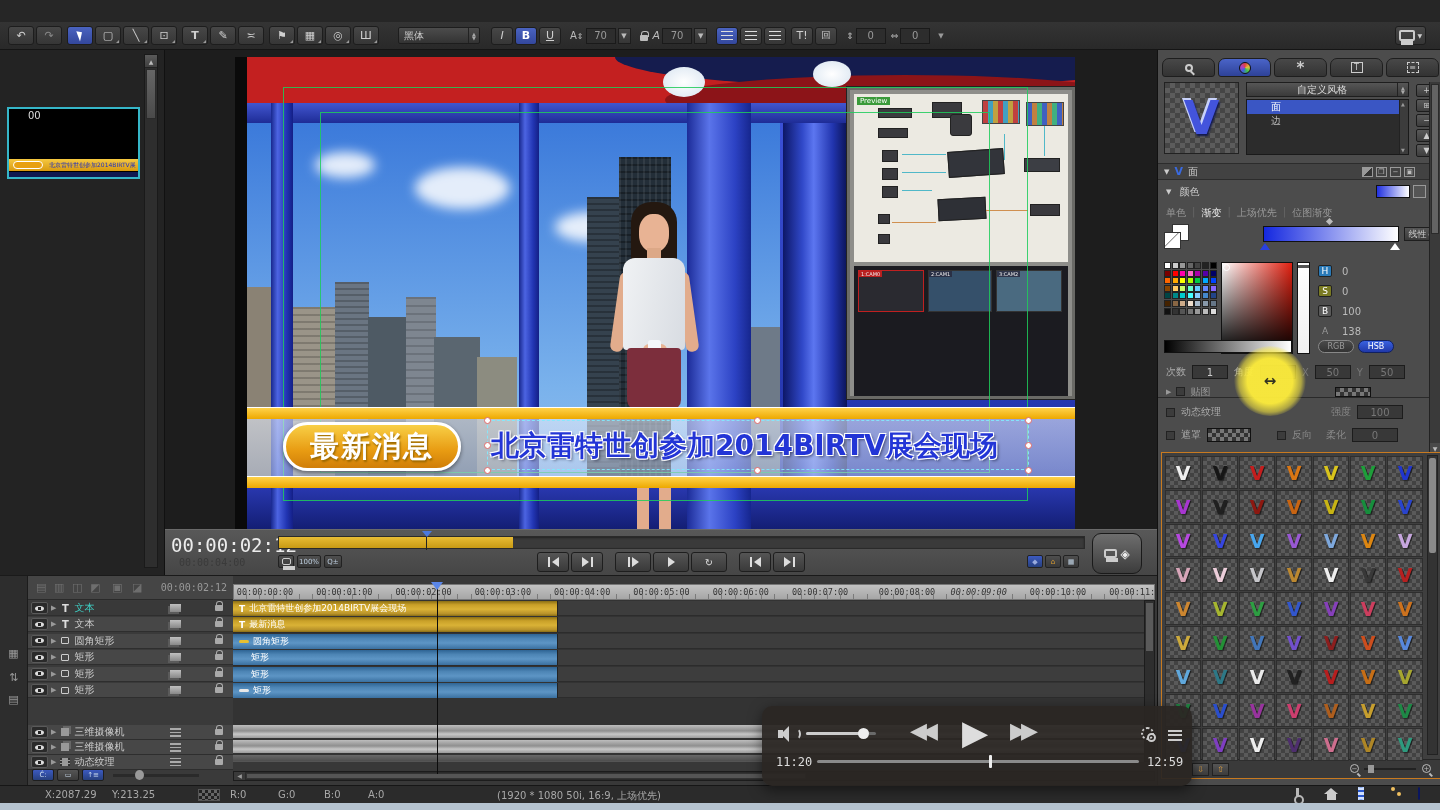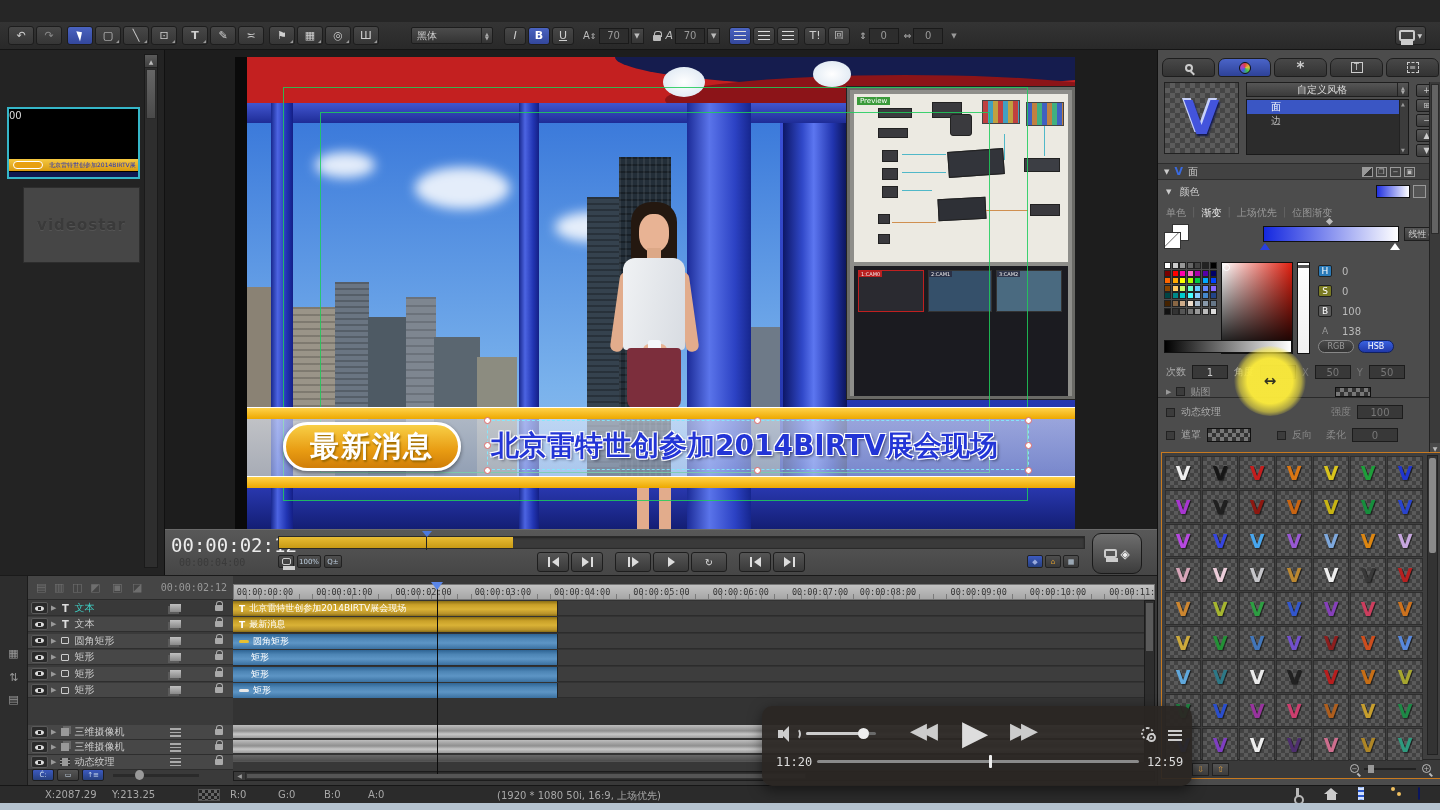--- a/index.html
+++ b/index.html
@@ -29,21 +29,21 @@
   .dropbtn{width:13px;height:16px;background:linear-gradient(#474747,#363636);border:1px solid #1d1d1d;color:#bbb;font-size:7px;display:flex;align-items:center;justify-content:center}
   .alignic{width:12px;height:10px;background:repeating-linear-gradient(#ddd 0 1.5px,transparent 1.5px 4px)}
   .cursor-ic{width:0;height:0;border-left:5px solid #fff;border-top:3px solid transparent;border-bottom:8px solid transparent;transform:rotate(-20deg)}
   .lockic{width:8px;height:6px;background:#bbb;position:relative;border-radius:1px;margin-top:4px}
   .lockic:before{content:"";position:absolute;top:-4px;left:1px;width:6px;height:5px;border:1.5px solid #bbb;border-bottom:none;border-radius:3px 3px 0 0}
   .monitor-ic{width:16px;height:11px;border:2px solid #ccc;border-radius:2px;position:relative}
   .monitor-ic:after{content:"";position:absolute;left:4px;bottom:-4px;width:4px;height:2px;background:#ccc;box-shadow:-3px 1px 0 1px #ccc,3px 1px 0 1px #ccc}
   
   .left-panel{position:absolute;left:0;top:50px;width:165px;height:525px;background:#232323;border-right:1px solid #111}
   .thumb1{position:absolute;left:7px;top:57px;width:133px;height:72px;background:#000;border:2px solid #35b6c8;overflow:hidden}
-  .thumb1 .lbl{position:absolute;left:0;top:1px;color:#ddd;font-size:10px}
+  .thumb1 .lbl{position:absolute;left:19px;top:1px;color:#ddd;font-size:10px}
   .thumb1 .tick{position:absolute;left:0;right:0;bottom:6px;height:12px;background:linear-gradient(#f5c840,#d89a10)}
   .thumb1 .tick .pill{position:absolute;left:4px;top:2px;width:30px;height:8px;border-radius:4px;background:#e8a010;border:1px solid #fff}
   .thumb1 .tick .txt{position:absolute;left:40px;top:2px;right:2px;height:8px;font-size:6px;color:#2030c0;overflow:hidden;white-space:nowrap}
   .thumb1 .base{position:absolute;left:0;right:0;bottom:0;height:5px;background:#101a50}
   .thumb2{position:absolute;left:23px;top:137px;width:117px;height:76px;background:#464646;border:1px solid #2d2d2d;display:flex;align-items:center;justify-content:center}
   .thumb2 .wm{color:#3a3a3a;font-size:15px;font-weight:bold;letter-spacing:1px;text-shadow:0 1px 0 #555}
   .lscroll{position:absolute;right:6px;top:4px;width:14px;height:514px;background:#2e2e2e;border:1px solid #1a1a1a}
   .lscroll .up{position:absolute;left:0;top:0;width:100%;height:13px;background:linear-gradient(#5a5a5a,#404040);border-bottom:1px solid #222;color:#bbb;font-size:6px;text-align:center;line-height:13px}
   .lscroll .th{position:absolute;left:1px;top:14px;width:10px;height:50px;background:linear-gradient(#666,#4a4a4a);border:1px solid #2a2a2a}
   
@@ -315,21 +315,21 @@
         </div>
       <div class="tbtn big">
           <span>◎</span>
           <span class="corner"></span>
         </div>
       <div class="tbtn big">
           <span>Ш</span>
           <span class="corner"></span>
         </div>
     </div>
-    <div class="combo" style="width:82px;margin-left:27px">
+    <div class="combo" style="width:82px;margin-left:14px">
       <span class="val">黑体</span>
       <span class="stepper">
           <span>▲</span>
           <span>▼</span>
         </span>
     </div>
     <div class="tbg" style="margin-left:6px">
       <div class="tbtn">
           <i>I</i>
         </div>
@@ -386,23 +386,20 @@
   </div>
 
   <div class="left-panel">
     <div class="thumb1">
       <span class="lbl">00</span>
       <div class="tick">
           <span class="pill"></span>
           <span class="txt">北京雷特世创参加2014BIRTV展会现场</span>
         </div>
       <div class="base"></div>
-    </div>
-    <div class="thumb2">
-      <span class="wm">videostar</span>
     </div>
     <div class="lscroll">
       <div class="up">▲</div>
       <div class="th"></div>
     </div>
   </div>
 
   <div class="preview-area">
     <div class="video">
 
@@ -1096,22 +1093,22 @@
     <div class="ruler" id="ruler">
         <div id="ruler-labels">
           <div class="rlabel" style="left: -9px;">00:00:00:00</div>
           <div class="rlabel" style="left: 70.3px;">00:00:01:00</div>
           <div class="rlabel" style="left: 149.6px;">00:00:02:00</div>
           <div class="rlabel" style="left: 228.9px;">00:00:03:00</div>
           <div class="rlabel" style="left: 308.2px;">00:00:04:00</div>
           <div class="rlabel" style="left: 387.5px;">00:00:05:00</div>
           <div class="rlabel" style="left: 466.8px;">00:00:06:00</div>
           <div class="rlabel" style="left: 546.1px;">00:00:07:00</div>
-          <div class="rlabel" style="left: 614px;">00:00:08:00</div>
-          <div class="rlabel" style="left: 704.7px;">00:00:09:00</div>
+          <div class="rlabel" style="left: 633px;">00:00:08:00</div>
+          <div class="rlabel" style="left: 704.7px; font-style: italic;">00:00:09:00</div>
           <div class="rlabel" style="left: 784px;">00:00:10:00</div>
           <div class="rlabel" style="left: 863.3px;">00:00:11:00</div>
         </div>
       </div>
     <div class="cliparea" id="cliparea">
         <div class="rowbg" style="top: 1px;"></div>
         <div class="clip yellow" style="top: 1px;">
           <span class="ci">T</span>
           <span class="ct">北京雷特世创参加2014BIRTV展会现场</span>
         </div>

